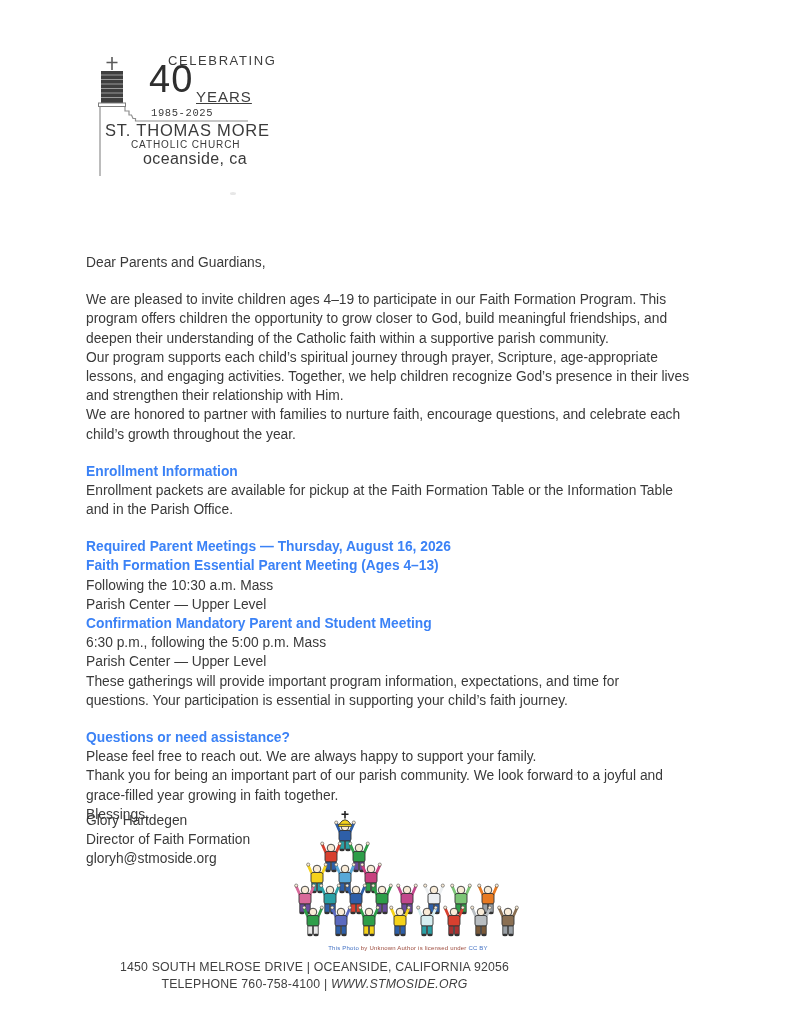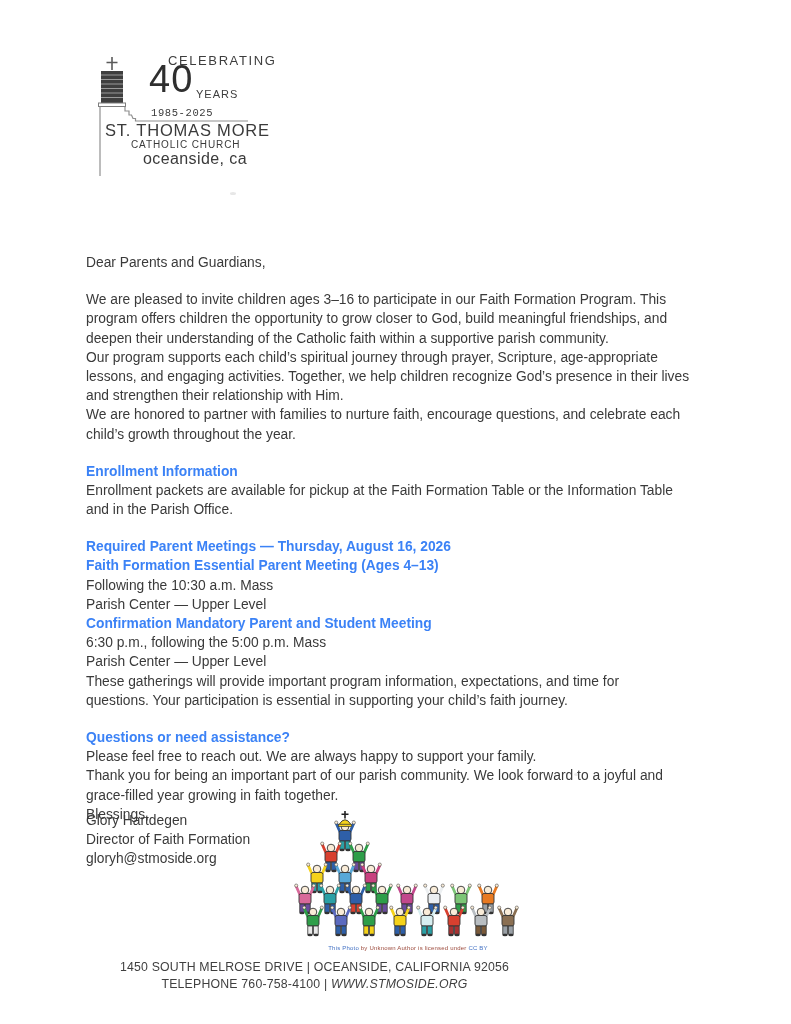--- a/index.html
+++ b/index.html
@@ -6,21 +6,21 @@
   body{
     width:791px;height:1024px;position:relative;background:#ffffff;
     font-family:"Liberation Sans", sans-serif;color:#3a3a3a;overflow:hidden;
   }
   
   .logo{position:absolute;left:88px;top:50px;width:175px;height:130px;color:#3d3d3d;}
   .logo svg{position:absolute;left:0;top:0;}
   .logo .t{position:absolute;white-space:nowrap;}
   .lg-celebrating{left:36px;top:3px;font-size:13px;letter-spacing:1.6px;color:#3d3d3d;margin-left:44px;}
   .lg-forty{left:61px;top:8px;font-size:38px;color:#2f2f2f;letter-spacing:1px;}
-  .lg-years{left:108px;top:38px;font-size:11px;letter-spacing:1px;color:#3d3d3d;}
+  .lg-years{left:108px;top:38px;font-size:15px;letter-spacing:1px;color:#3d3d3d;text-decoration:underline;}
   .lg-range{left:63px;top:57px;font-size:10.5px;letter-spacing:0.6px;color:#3a3a3a;font-family:Liberation Mono, monospace;}
   .lg-name{left:17px;top:71px;font-size:16.5px;letter-spacing:0.8px;color:#3a3a3a;}
   .lg-type{left:43px;top:89px;font-size:10px;letter-spacing:0.9px;color:#3a3a3a;}
   .lg-loc{left:55px;top:100px;font-size:16px;letter-spacing:0.4px;color:#3a3a3a;}
   
   .letter{position:absolute;left:86px;top:222px;width:680px;margin-top:31px;}
   .ln{font-size:13.8px;line-height:19.2px;height:19.2px;white-space:nowrap;color:#3a3a3a;}
   .ln.b{font-weight:bold;color:#3b82f6;}
   .gap{height:18px;}
   
@@ -69,21 +69,21 @@
   <div class="t lg-years">YEARS</div>
   <div class="t lg-range">1985-2025</div>
   <div class="t lg-name">ST. THOMAS MORE</div>
   <div class="t lg-type">CATHOLIC CHURCH</div>
   <div class="t lg-loc">oceanside, ca</div>
 </div>
 
 <div class="letter" id="letter-body">
     <div class="ln">Dear Parents and Guardians,</div>
     <div class="gap"></div>
-    <div class="ln">We are pleased to invite children ages 3–16 to participate in our Faith Formation Program. This</div>
+    <div class="ln">We are pleased to invite children ages 4–19 to participate in our Faith Formation Program. This</div>
     <div class="ln">program offers children the opportunity to grow closer to God, build meaningful friendships, and</div>
     <div class="ln">deepen their understanding of the Catholic faith within a supportive parish community.</div>
     <div class="ln">Our program supports each child’s spiritual journey through prayer, Scripture, age-appropriate</div>
     <div class="ln">lessons, and engaging activities. Together, we help children recognize God’s presence in their lives</div>
     <div class="ln">and strengthen their relationship with Him.</div>
     <div class="ln">We are honored to partner with families to nurture faith, encourage questions, and celebrate each</div>
     <div class="ln">child’s growth throughout the year.</div>
     <div class="gap"></div>
     <div class="ln b">Enrollment Information</div>
     <div class="ln">Enrollment packets are available for pickup at the Faith Formation Table or the Information Table</div>

